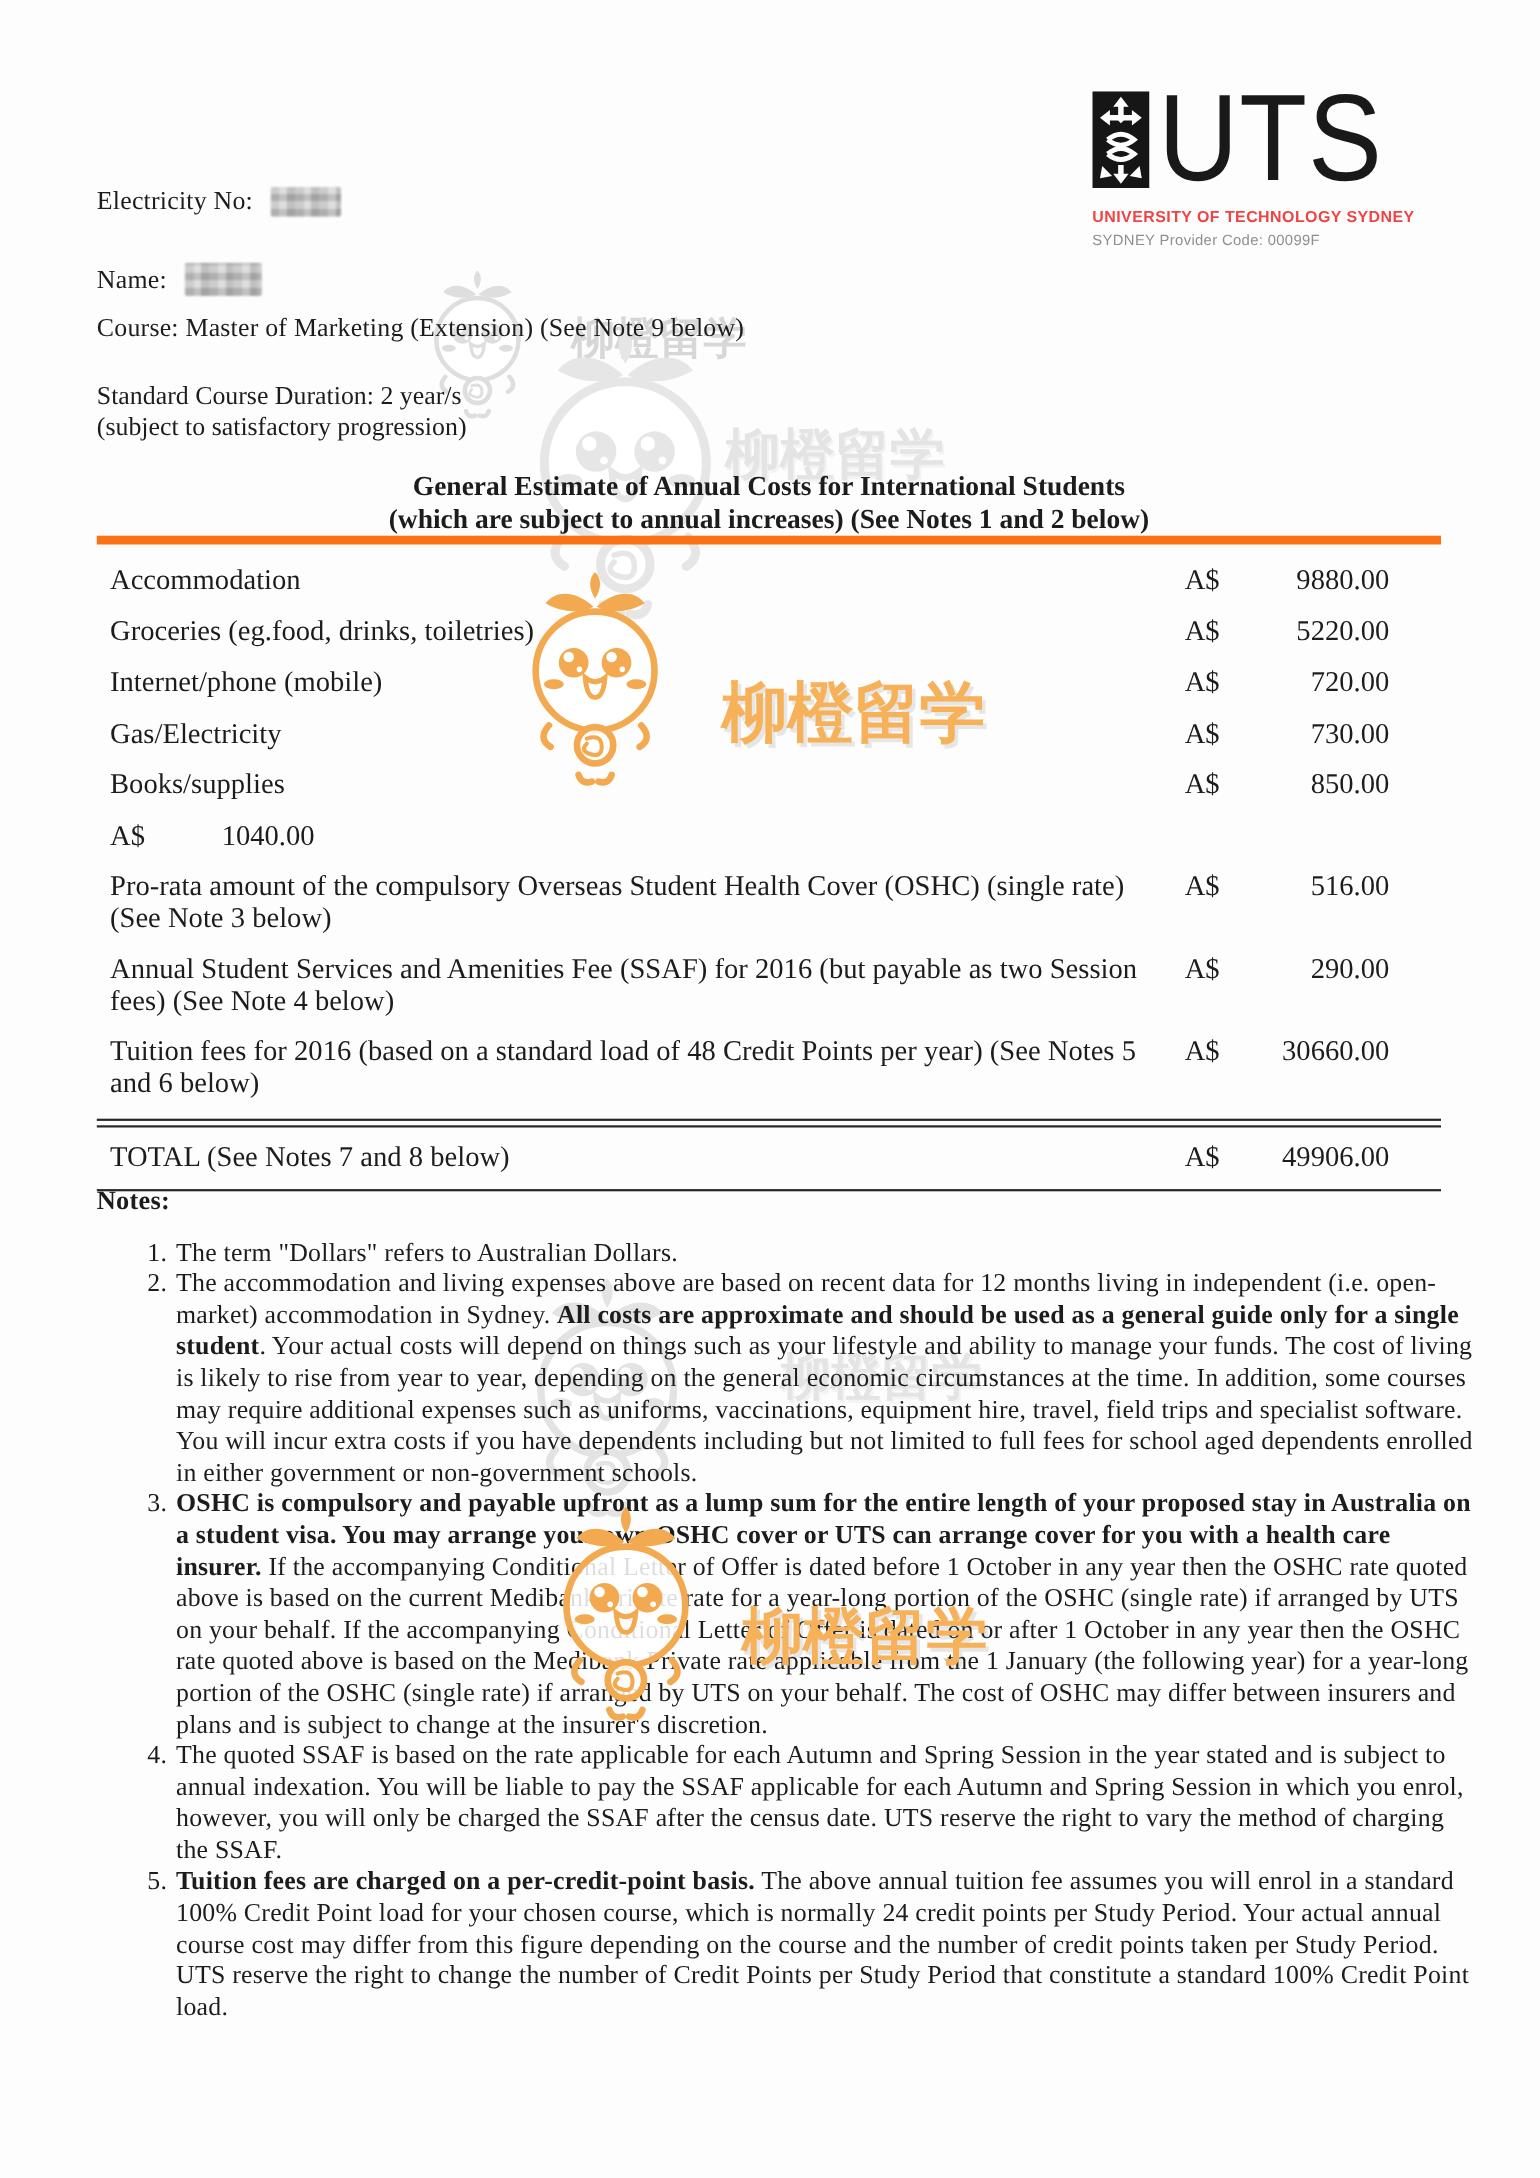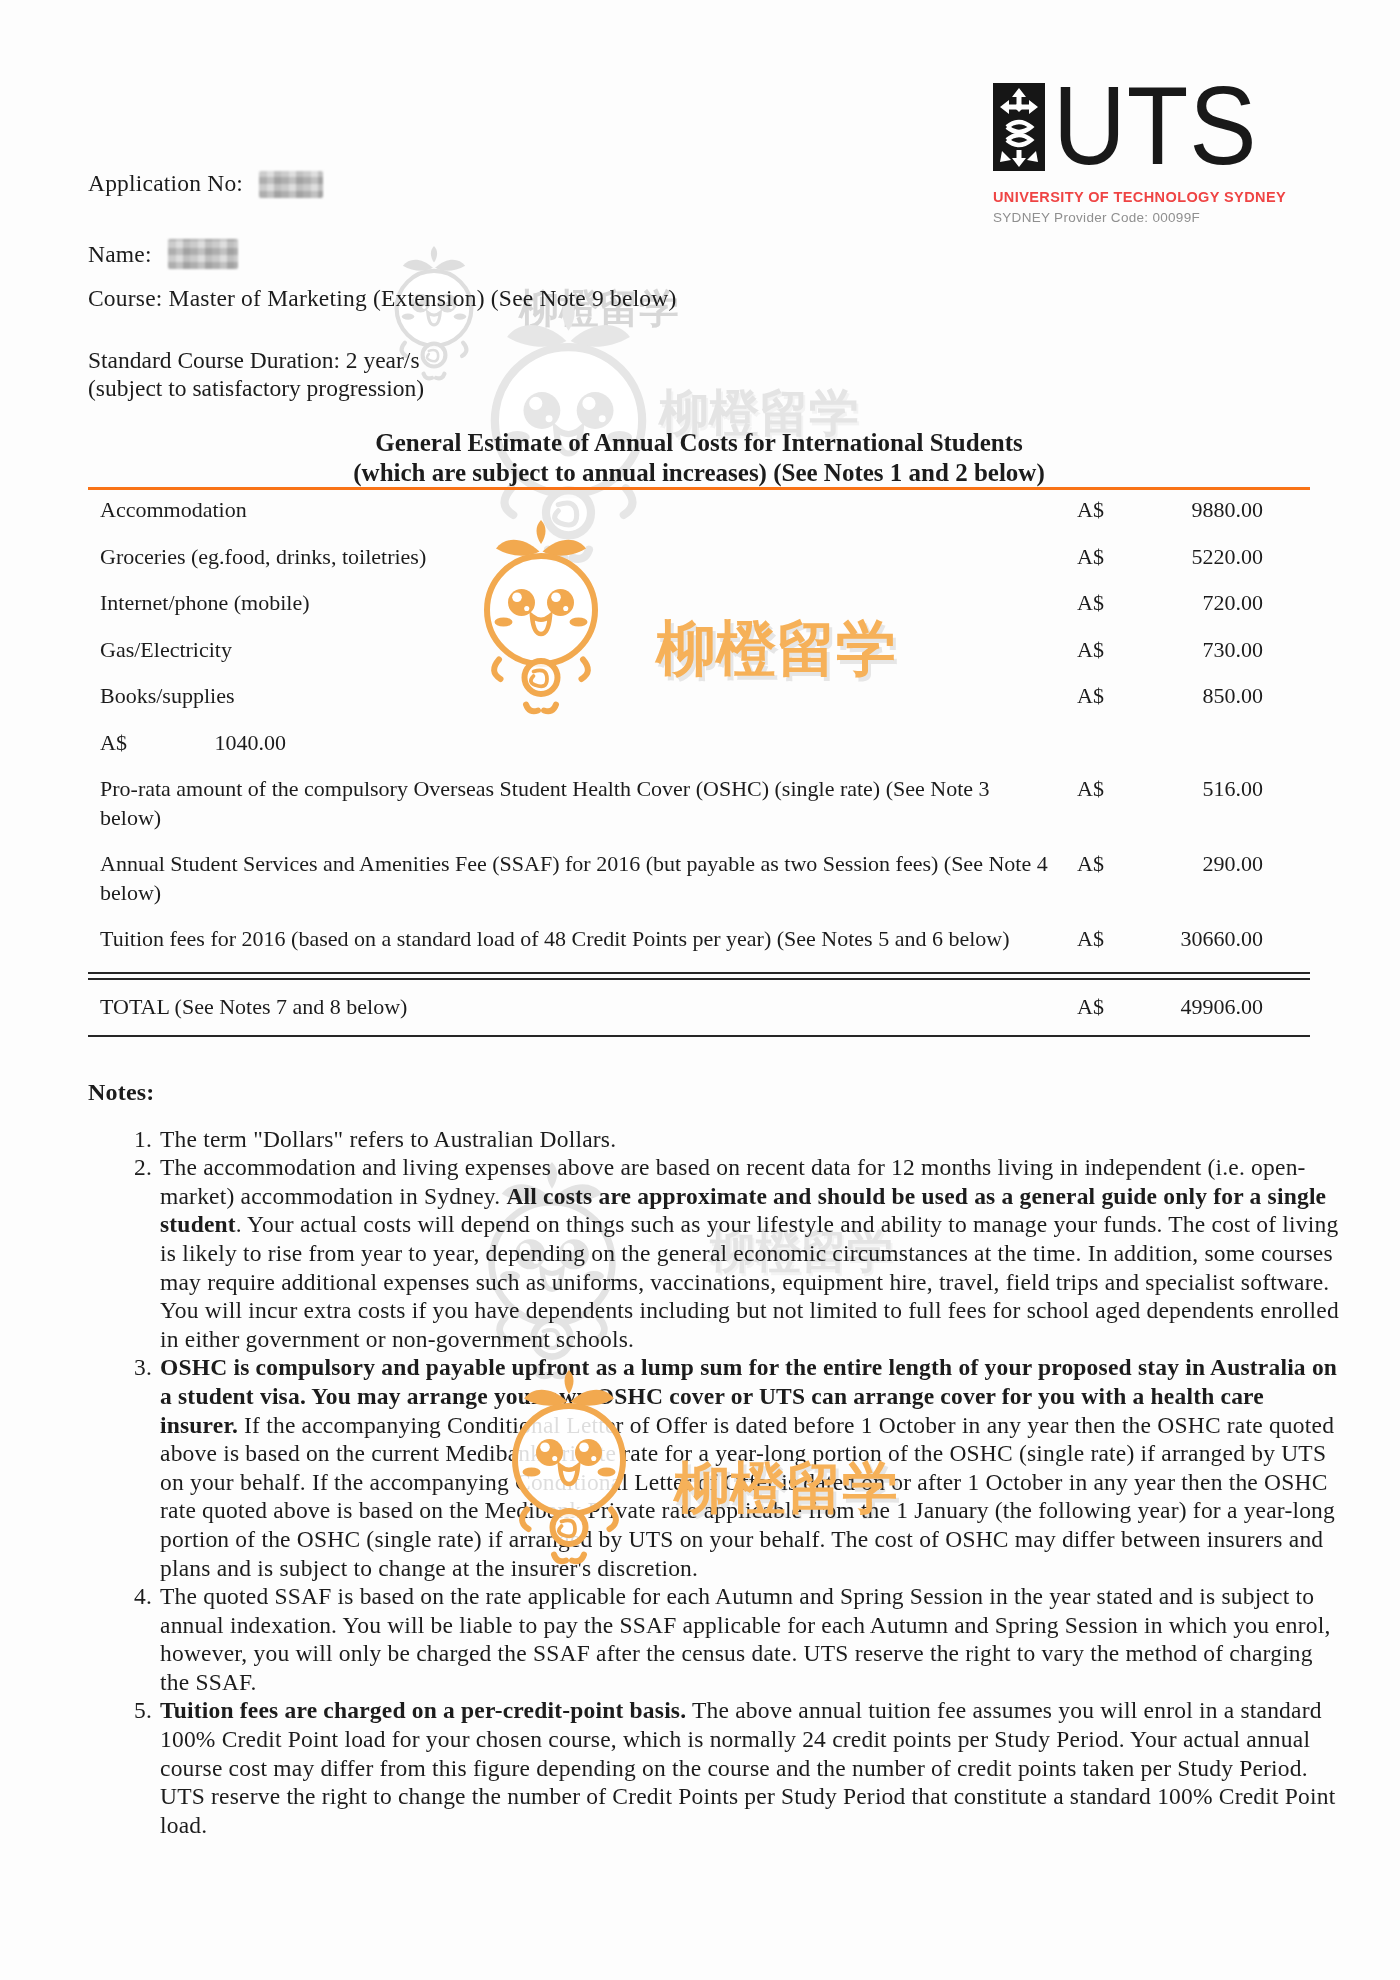--- a/index.html
+++ b/index.html
@@ -26,21 +26,21 @@
   .logo-row { display:flex; align-items:flex-start; }
   .logo-acronym {
     font-size:112px; line-height:85px; font-weight:500; letter-spacing:1px;
     color:#191919; transform:scaleX(0.90); transform-origin:left top; margin-left:8px;
   }
   .logo-name { margin-top:14px; font-size:14.5px; font-weight:bold; letter-spacing:0.4px; color:#ef4444; white-space:nowrap; }
   .logo-cricos { margin-top:5px; font-size:13.5px; color:#8f8f8f; letter-spacing:0.3px; white-space:nowrap; }
 
   
   .doc-title { left:88px; top:412px; width:1222px; text-align:center; font-weight:bold; font-size:25px; line-height:30px;margin-top:16px; }
-  .cost-table { left:88px; top:487px; width:1222px; border-top:3px solid #f97316; padding-top:6px; font-size:22px; }
+  .cost-table { left:88px; top:487px; width:1222px; border-top:8px solid #f97316; padding-top:18px; font-size:26px; }
   .cost-row { display:flex; align-items:flex-start; padding-left:12px; padding-right:47px; margin-bottom:18px; line-height:28.5px; }
   .row-label { flex:1; padding-right:24px; }
   .row-cur   { width:58px; flex:none; }
   .row-amt   { width:128px; flex:none; text-align:right; }
   .rule-double { border-top:2.5px solid #262626; border-bottom:2.5px solid #262626; height:8px; margin-top:6px; }
   .total-row { margin-top:13px; margin-bottom:0; }
   .rule-bottom { border-top:2.5px solid #262626; margin-top:14px; }
 
   
   .notes { left:88px; top:1078px; width:1258px; font-size:23.5px; line-height:28.6px; letter-spacing:0.2px; }
@@ -143,21 +143,21 @@
           </g>
         </svg>
       </span>
       <span class="logo-acronym">UTS</span>
     </div>
     <div class="logo-name">UNIVERSITY OF TECHNOLOGY SYDNEY</div>
     <div class="logo-cricos">SYDNEY Provider Code: 00099F</div>
   </div>
 
   <div class="abs txt hline" style="left:88px; top:170px;">
-    <span>Application No:</span>
+    <span>Electricity No:</span>
     <span class="redact" style="width:64px; height:27px;"></span>
   </div>
   <div class="abs txt hline" style="left:88px; top:239px;">
     <span>Name:</span>
     <span class="redact" style="width:70px; height:30px;"></span>
   </div>
   <div class="abs txt hline" style="left:88px; top:285px;">Course: Master of Marketing (Extension) (See Note 9 below)</div>
   <div class="abs txt" style="left:88px; top:347px; font-size:23.5px; line-height:27.5px;">
     <div>Standard Course Duration: 2 year/s</div>
     <div>(subject to satisfactory progression)</div>

